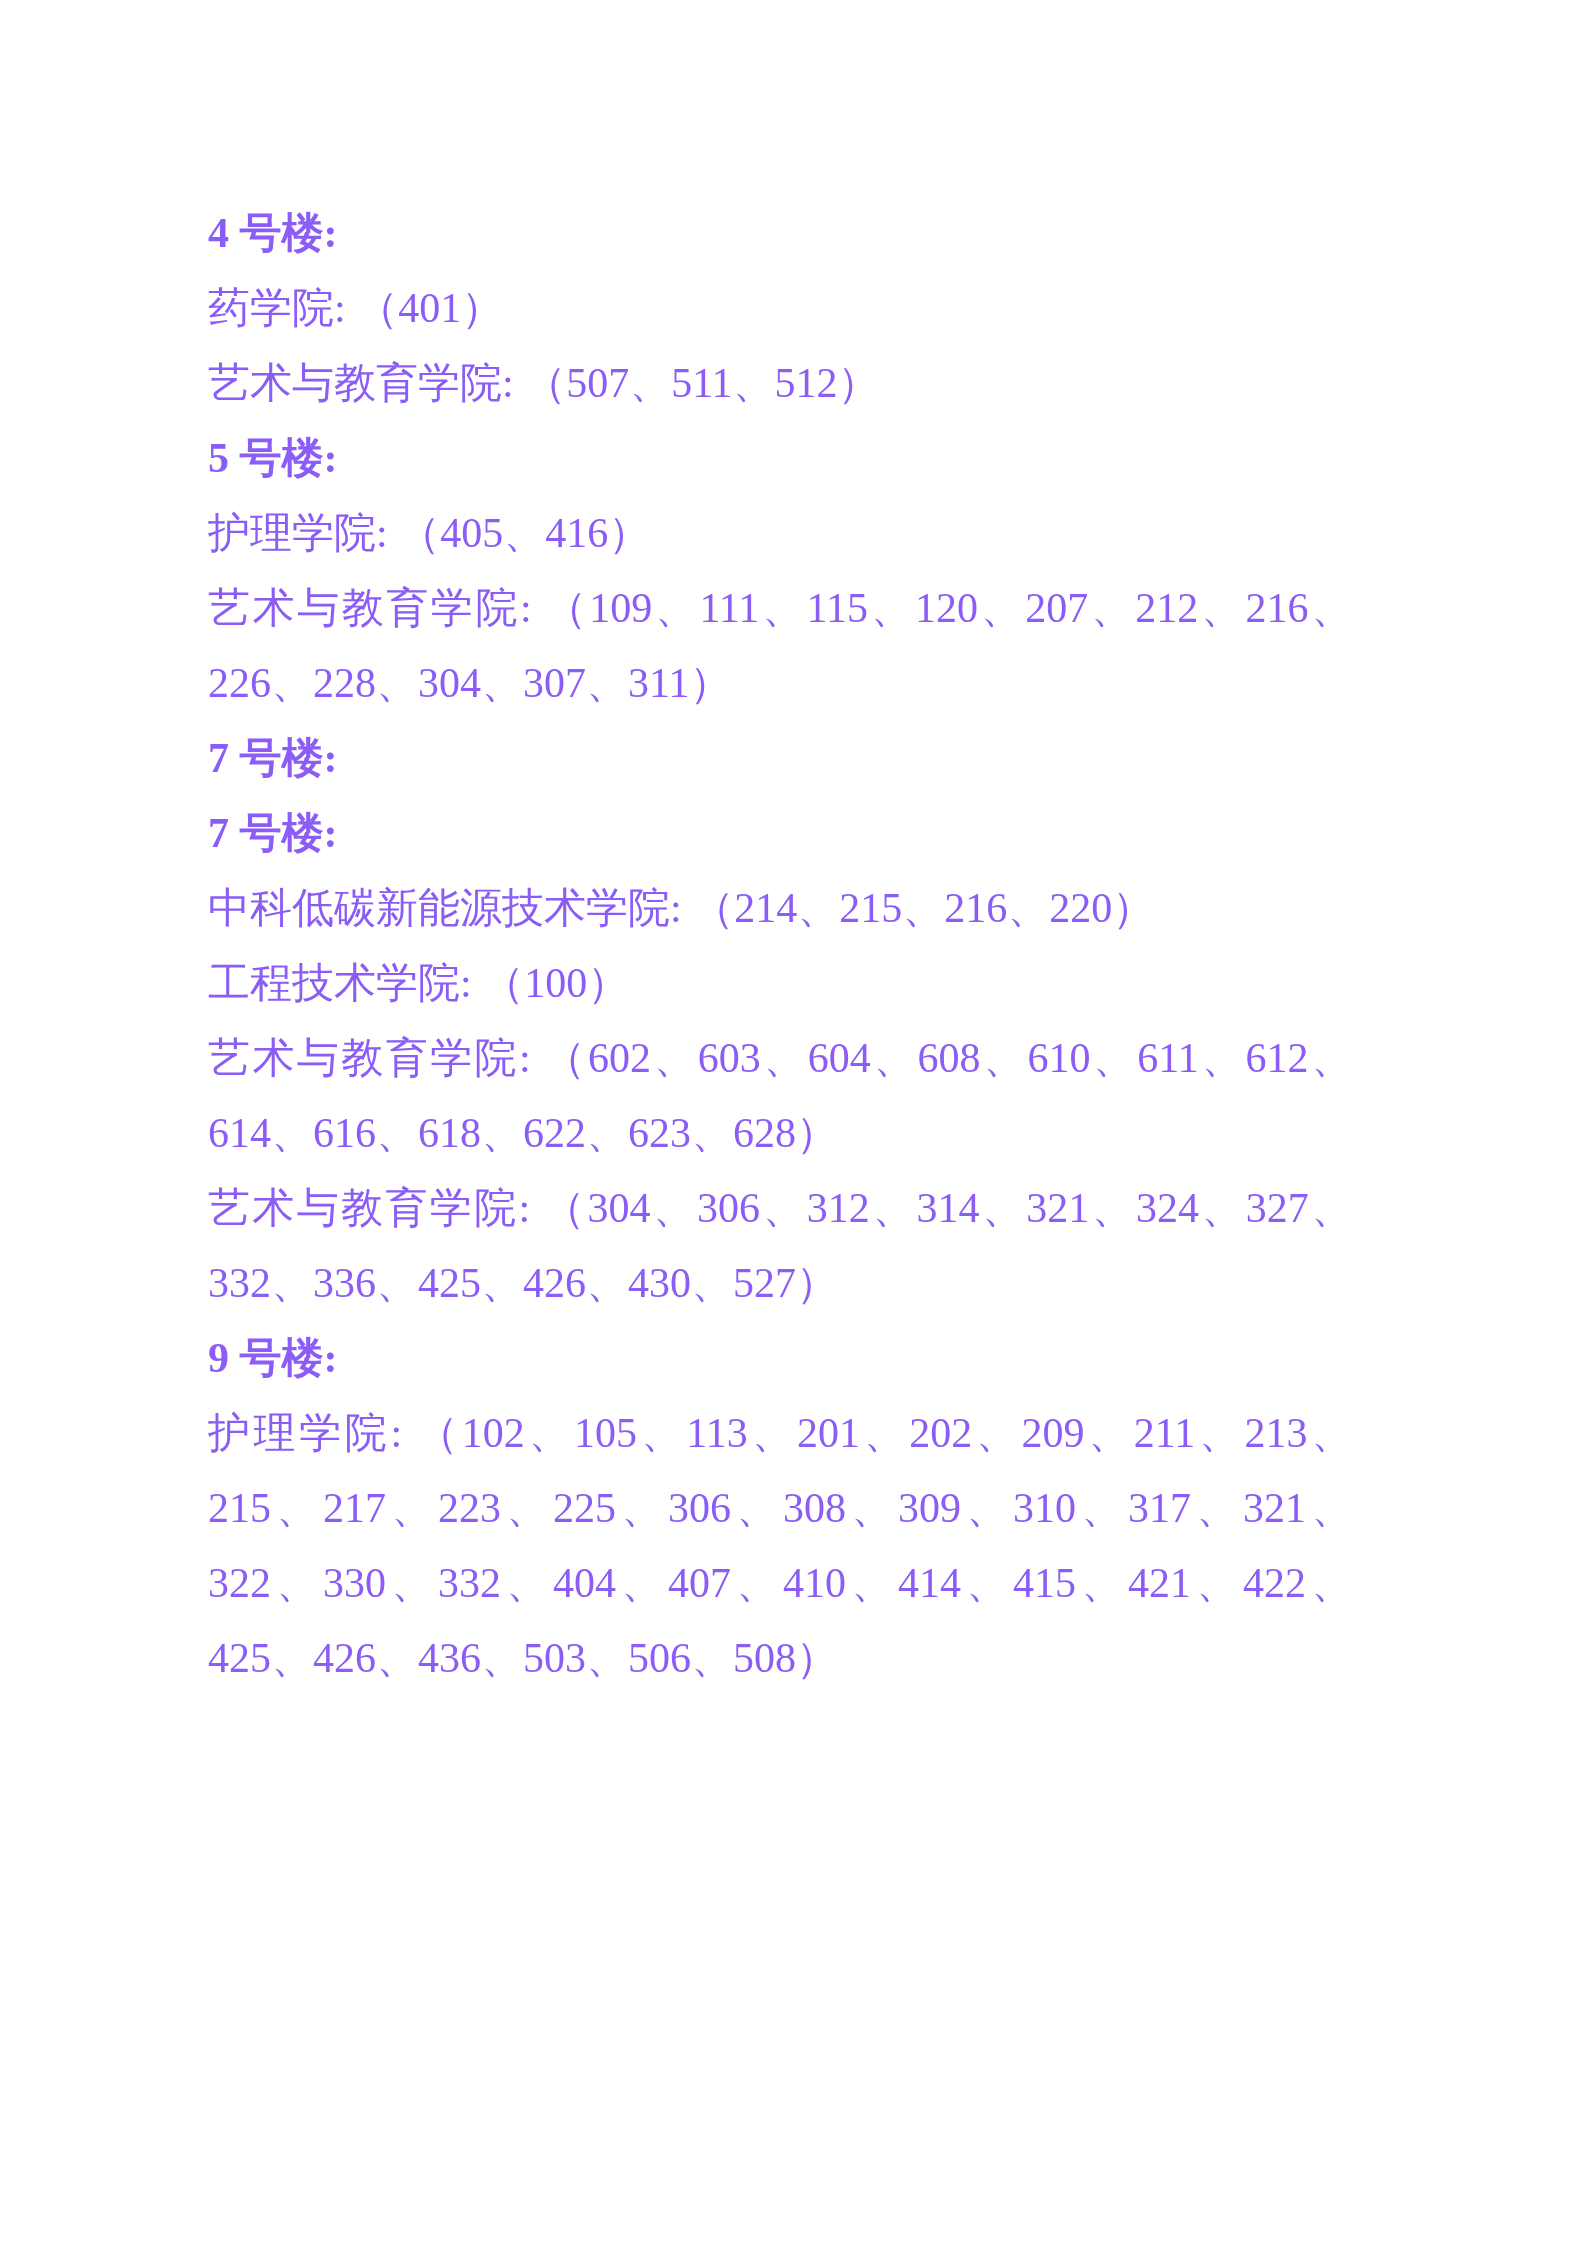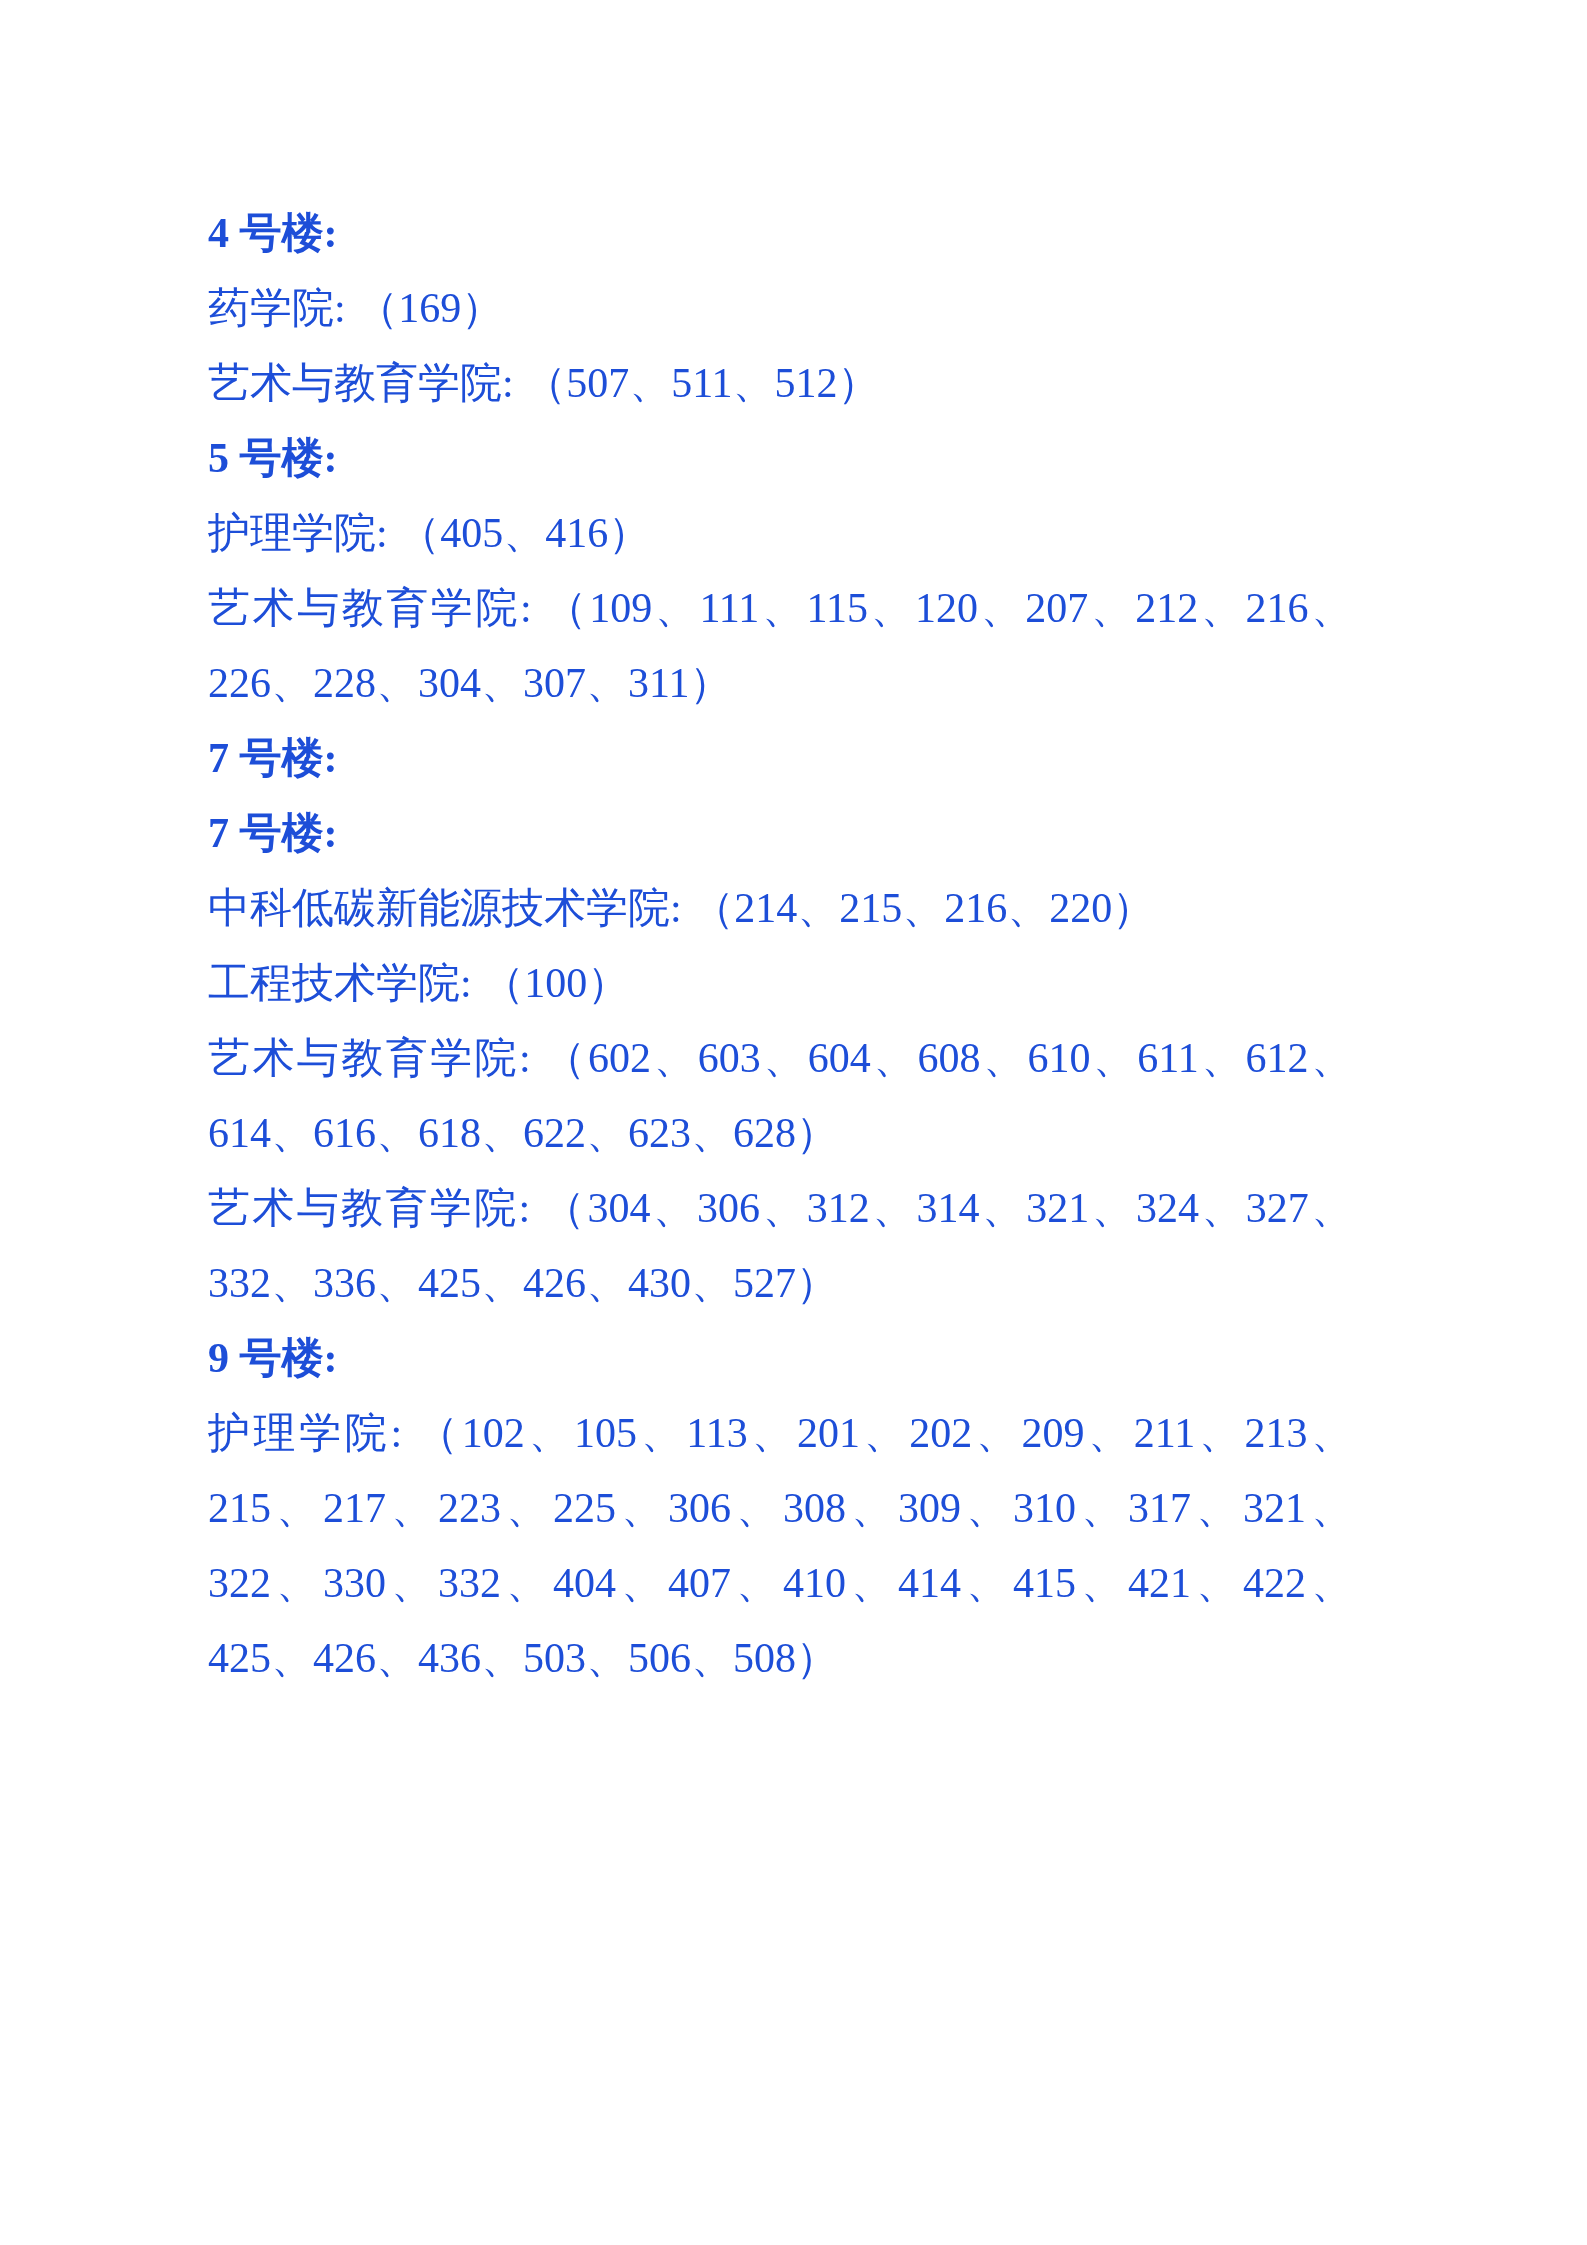--- a/index.html
+++ b/index.html
@@ -17,33 +17,33 @@
     position: absolute;
     left: 208px;
     top: 196px;
     width: 1145px;
   }
   .line {
     margin: 0;
     font-size: 42px;
     line-height: 75px;
     text-align: justify;
-    color: #1d4ed8;
+    color: #8b5cf6;
   }
   .building-heading {
     font-weight: bold;
     text-align: left;
   }
 </style>
 </head>
 <body>
 
 <div class="doc">
     <p class="line building-heading">4 号楼:</p>
-    <p class="line entry"><span>药学院</span><span>: （169）</span></p>
+    <p class="line entry"><span>药学院</span><span>: （401）</span></p>
     <p class="line entry"><span>艺术与教育学院</span><span>: （507、511、512）</span></p>
     <p class="line building-heading">5 号楼:</p>
     <p class="line entry"><span>护理学院</span><span>: （405、416）</span></p>
     <p class="line entry"><span>艺术与教育学院</span><span>: （109、111、115、120、207、212、216、226、228、304、307、311）</span></p>
     <p class="line building-heading">7 号楼:</p>
     <p class="line building-heading">7 号楼:</p>
     <p class="line entry"><span>中科低碳新能源技术学院</span><span>: （214、215、216、220）</span></p>
     <p class="line entry"><span>工程技术学院</span><span>: （100）</span></p>
     <p class="line entry"><span>艺术与教育学院</span><span>: （602、603、604、608、610、611、612、614、616、618、622、623、628）</span></p>
     <p class="line entry"><span>艺术与教育学院</span><span>: （304、306、312、314、321、324、327、332、336、425、426、430、527）</span></p>

